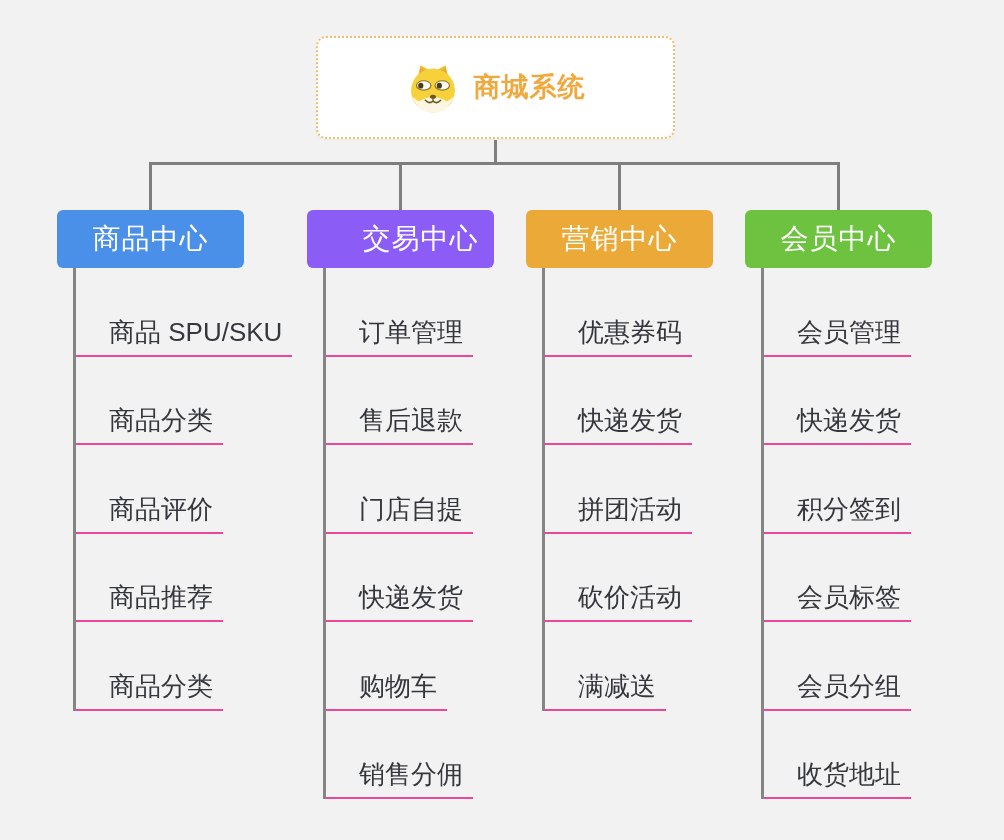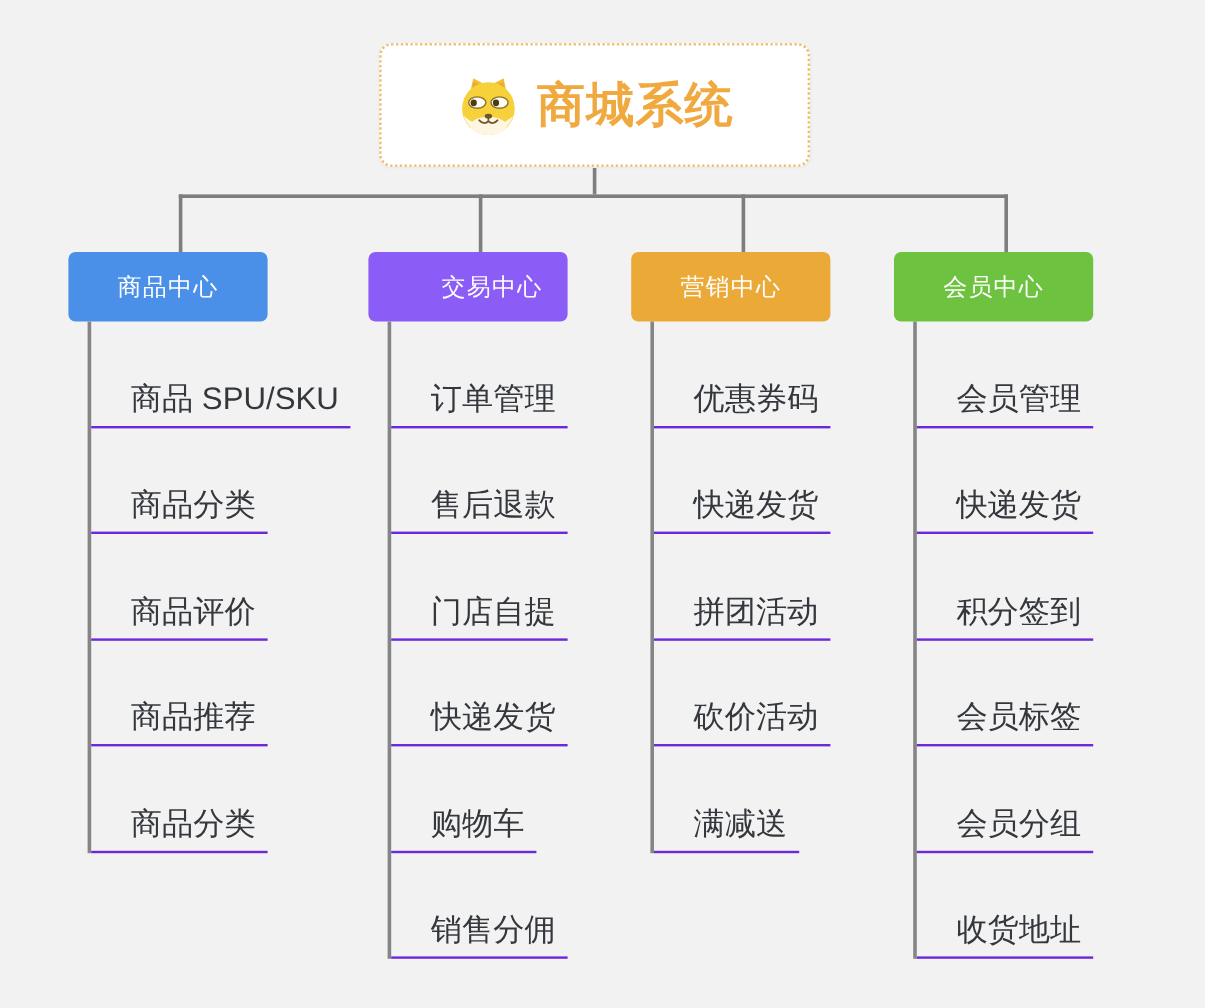--- a/index.html
+++ b/index.html
@@ -11,55 +11,55 @@
 
   
   .root-card {
     position:absolute; left:316px; top:36px; width:359px; height:103px;
     background:#FFFFFF; border:2px dotted #F2BE6B; border-radius:10px;
     box-sizing:border-box; display:flex; align-items:center; justify-content:center;
     box-shadow:0 1px 3px rgba(0,0,0,0.04); cursor:default;
   }
   .root-icon { width:54px; height:52px; margin-right:14px; flex:0 0 auto; }
   .root-title {
-    font-size:40px; font-weight:bold; letter-spacing:1px; line-height:1;
+    font-size:27px; font-weight:bold; letter-spacing:1px; line-height:1;
     white-space:nowrap;
   }
 
   
   .line { position:absolute; background:#7E7E7E; }
   .root-stub   { left:494px; top:140px; width:3px; height:22px; }
   .h-rail      { left:149px; top:162px; width:691px; height:3px; }
   .drop        { top:162px;  width:3px; height:48px; }
   .drop-1 { left:149px; } .drop-2 { left:399px; }
   .drop-3 { left:618px; } .drop-4 { left:837px; }
 
   
   .branch { position:absolute; top:210px; width:240px; }
   .branch-1 { left:57px; } .branch-2 { left:307px; }
   .branch-3 { left:526px; } .branch-4 { left:745px; }
 
   .branch-box {
-    width:166px; height:58px; border-radius:6px; box-sizing:border-box;
+    width:187px; height:58px; border-radius:6px; box-sizing:border-box;
     display:flex; align-items:center; justify-content:center;
-    color:#FFFFFF; font-size:20px; letter-spacing:1px; white-space:nowrap;
+    color:#FFFFFF; font-size:28px; letter-spacing:1px; white-space:nowrap;
     cursor:default;
   }
 
   .item-list {
     list-style:none; margin:0 0 0 16px; padding:0;
     border-left:3px solid #858585;
   }
   .item-row {
     height:88.5px; display:flex; align-items:flex-end; box-sizing:border-box;
   }
   .item-label {
     display:inline-block; white-space:nowrap;
     padding:0 10px 7px 33px;
-    border-bottom:2px solid #6d28d9;
+    border-bottom:2px solid #ec4899;
     font-size:26px; color:#34373C; line-height:1.15;
     cursor:default;
   }
 </style>
 </head>
 <body>
 
 <div class="stage">
 
   <div class="root-card">

